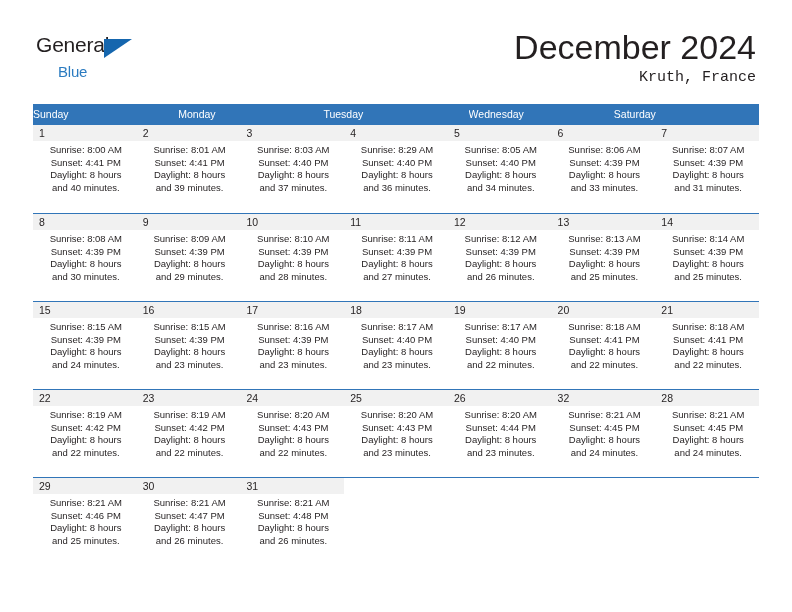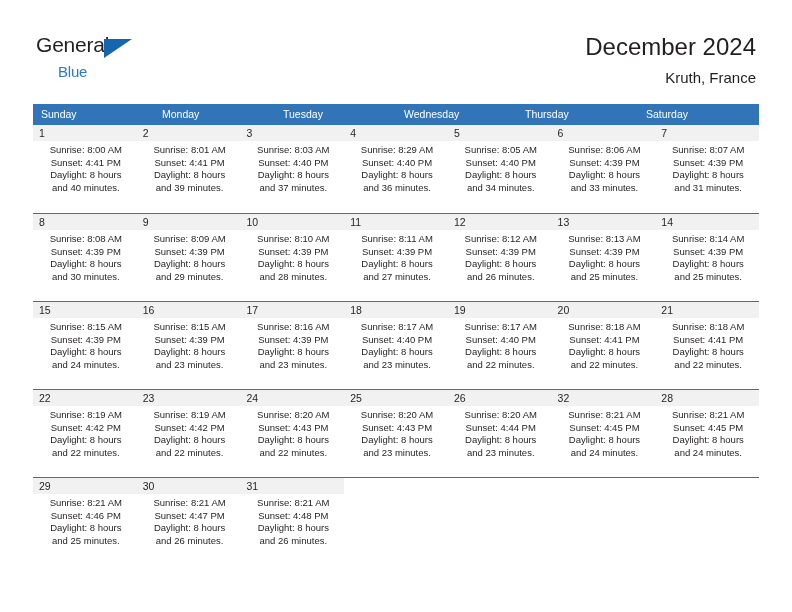--- a/index.html
+++ b/index.html
@@ -65,31 +65,31 @@
     border-bottom: 19px solid transparent;
   }
 
   .title-block {
     position: absolute;
     right: 36px;
     top: 30px;
     text-align: right;
   }
   .month-title {
-    font-size: 24px;
+    font-size: 34px;
     color: #231f20;
     font-family: "Liberation Sans", sans-serif;
     line-height: 34px;
     white-space: nowrap;
   }
   .location {
     margin-top: 5px;
     font-size: 15px;
     color: #231f20;
-    font-family: Liberation Sans, sans-serif;
+    font-family: Liberation Mono, monospace;
     line-height: 18px;
     white-space: nowrap;
   }
 
   
   .calendar {
     position: absolute;
     left: 33px;
     top: 104px;
     width: 726px;
@@ -98,21 +98,21 @@
     display: flex;
     background: #3175b8;
     height: 21px;
   }
   .cal-header .dow {
     flex: 1 1 0;
     box-sizing: border-box;
     color: #ffffff;
     font-size: 10.5px;
     line-height: 21px;
-    padding-left: 8px;
+    padding-left: 0;
     font-family: "Liberation Sans", sans-serif;
     overflow: hidden;
     white-space: nowrap;
   }
 
   .week {
     display: flex;
     border-top: 1px solid #3175b8;
     height: 88px;
     box-sizing: border-box;
@@ -170,21 +170,20 @@
     </div>
 
   </div>
 
   <div class="calendar">
     <div class="cal-header" id="dow-row">
         <div class="dow">Sunday</div>
         <div class="dow">Monday</div>
         <div class="dow">Tuesday</div>
         <div class="dow">Wednesday</div>
-        <div class="dow">Thursday</div>
         <div class="dow">Saturday</div>
       </div>
     <div id="weeks-container">
         <div class="week">
           <div class="cell">
             <div class="cell-date">1</div>
             <div class="cell-body">
               <div>Sunrise: 8:00 AM</div>
               <div>Sunset: 4:41 PM</div>
               <div>Daylight: 8 hours</div>

